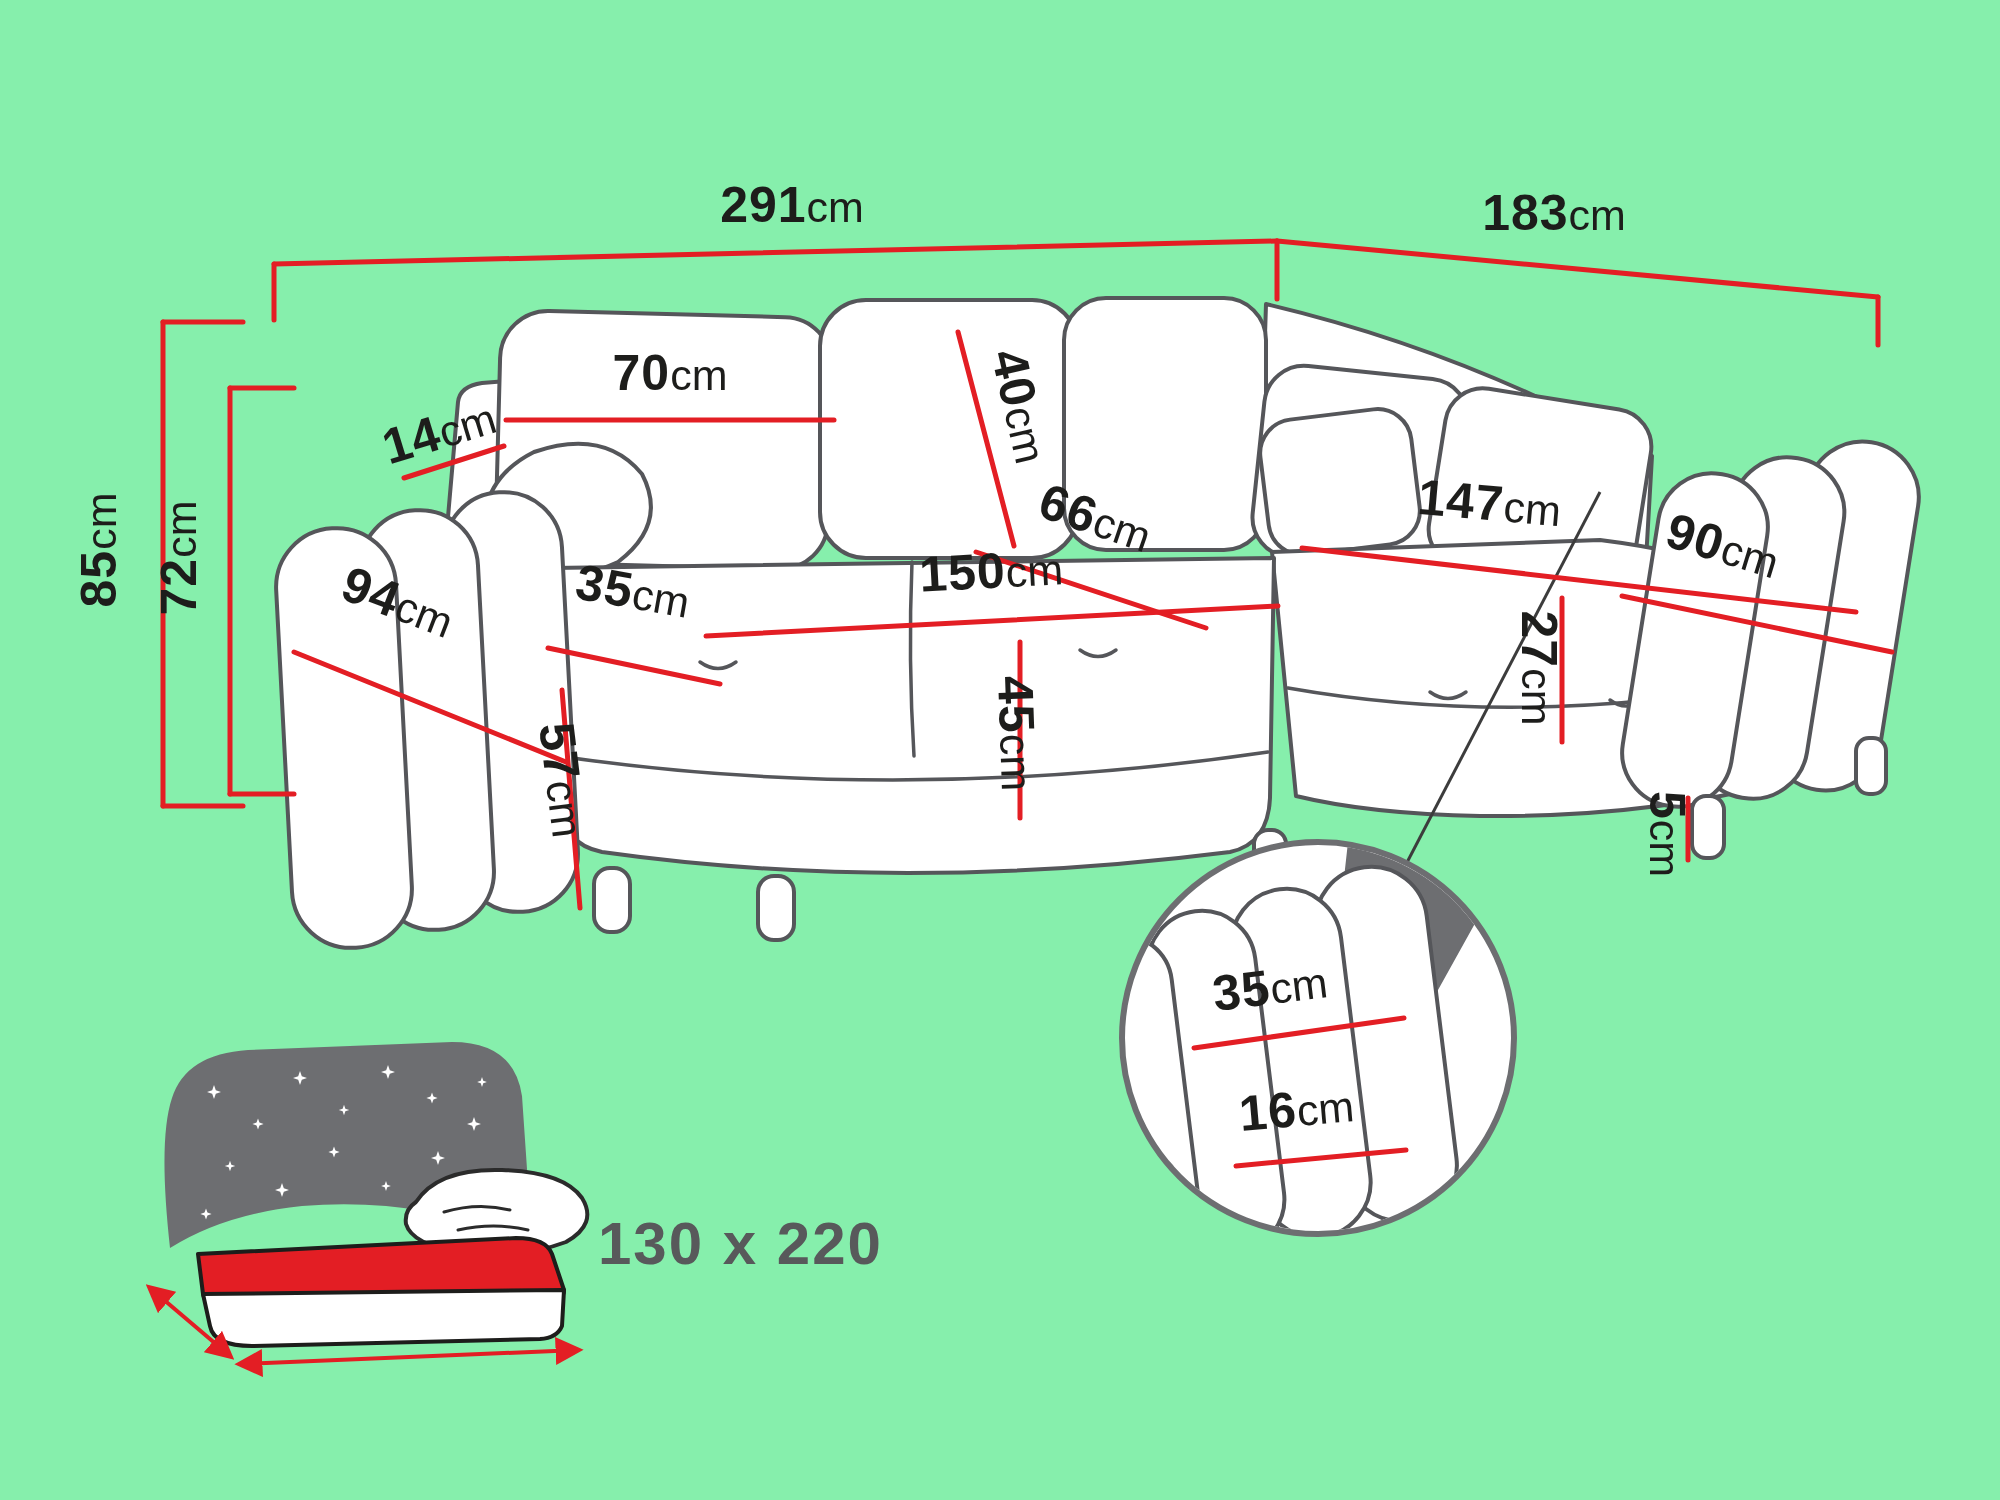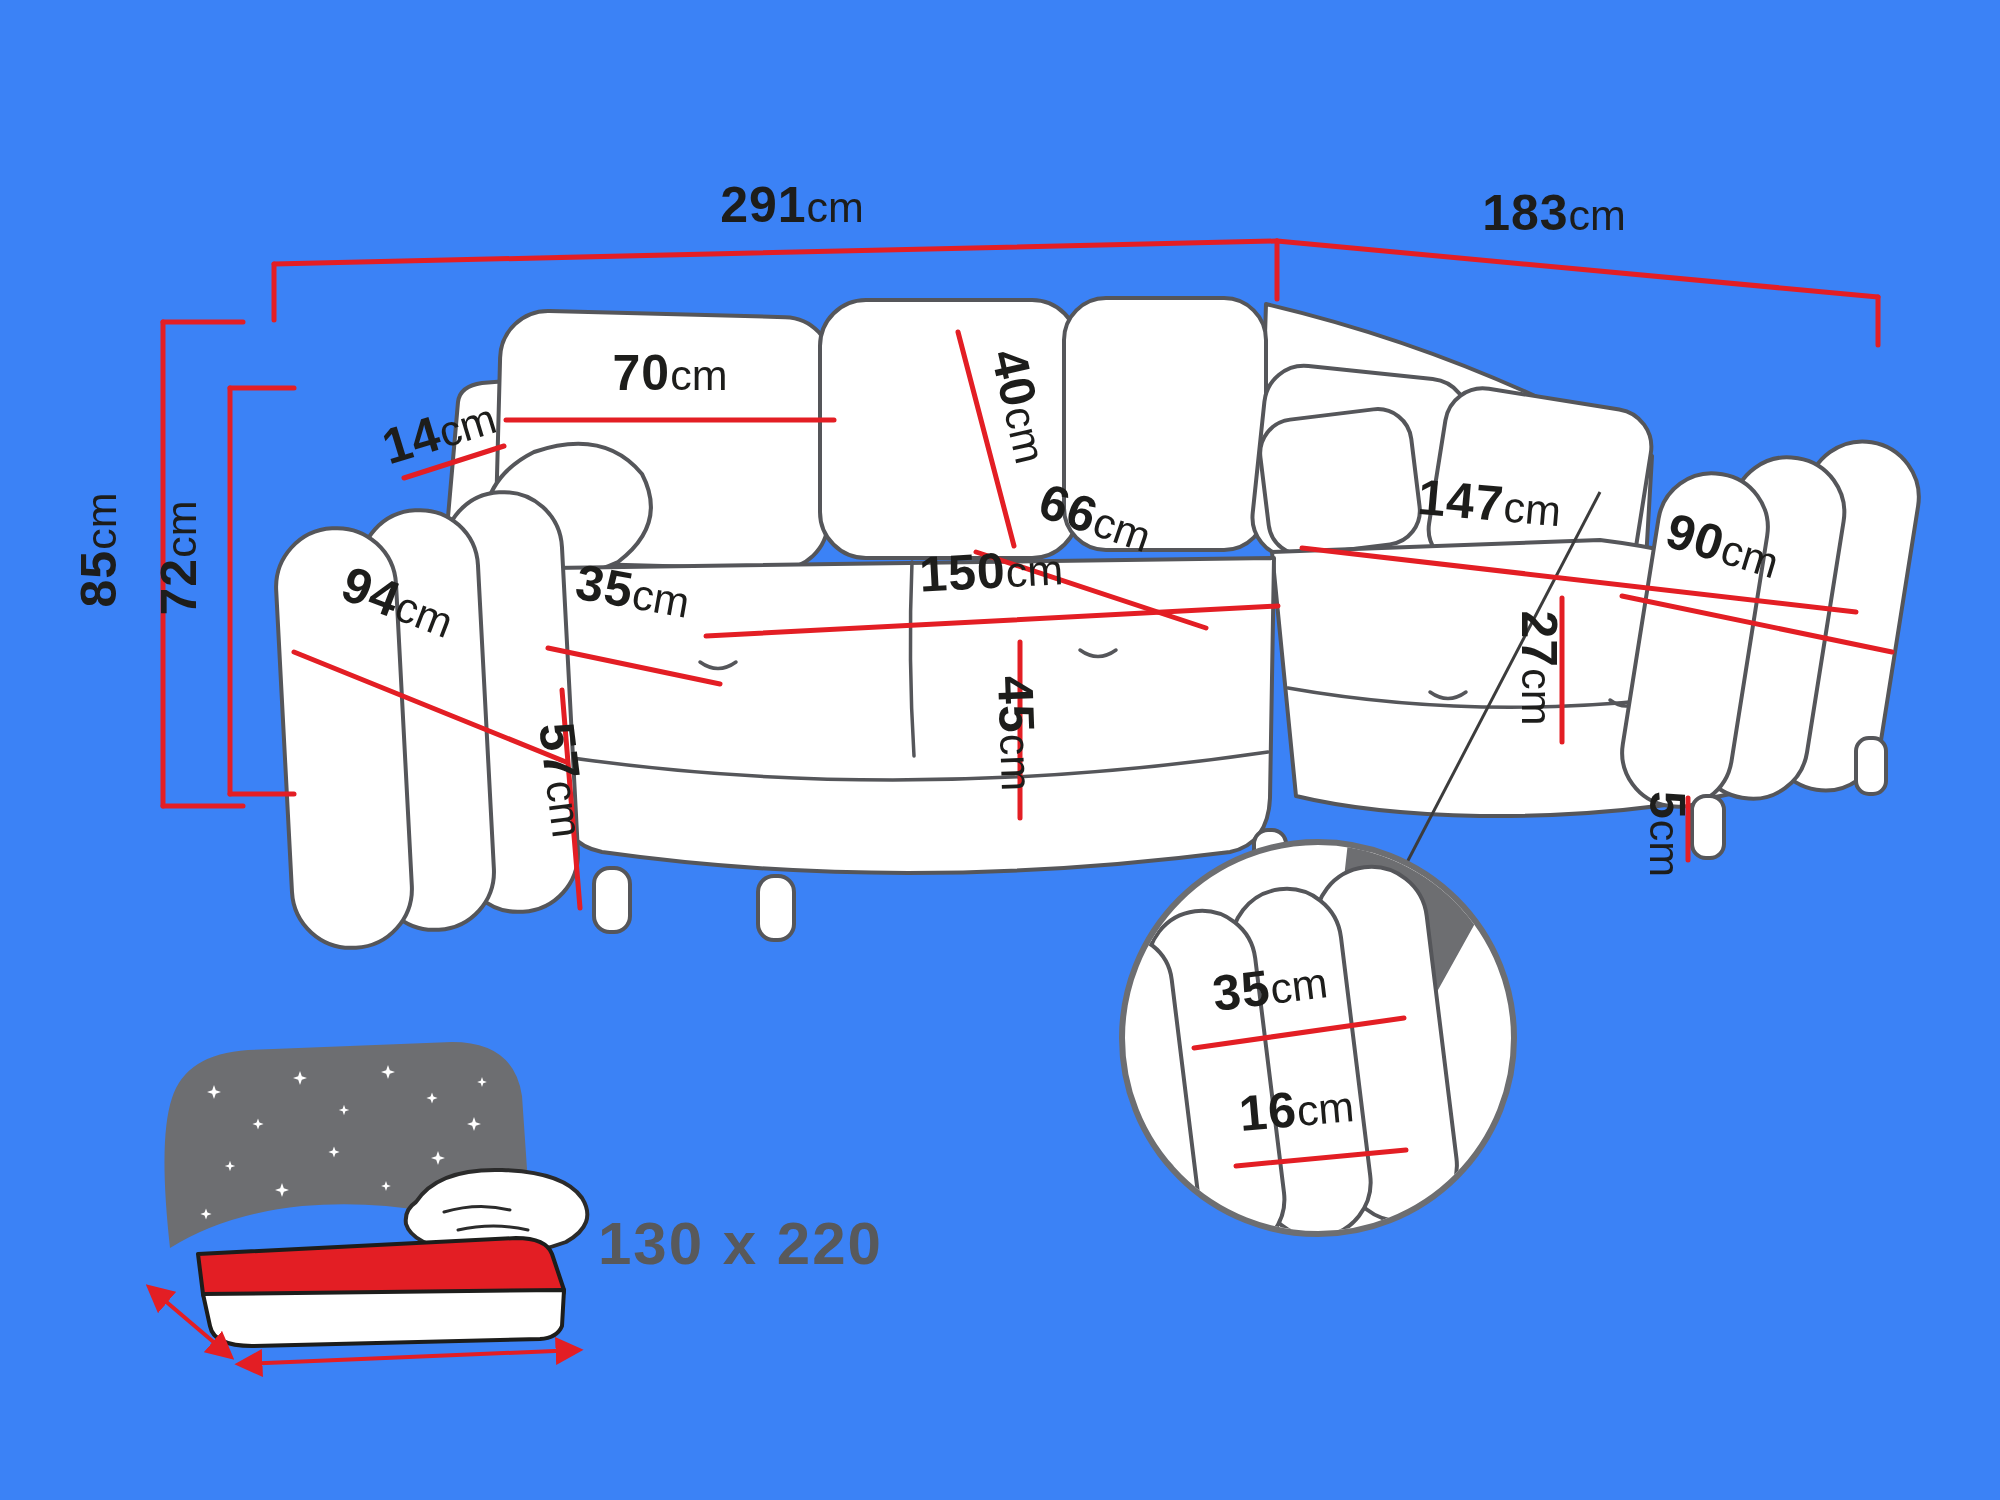--- a/index.html
+++ b/index.html
@@ -1,16 +1,16 @@
 <!DOCTYPE html>
 <html><head>
 <meta charset="utf-8">
 <style>
   html,body{margin:0;padding:0;background:#ffffff;}
-  .page{width:2000px;height:1500px;background:#3b82f6;position:relative;overflow:hidden;}
+  .page{width:2000px;height:1500px;background:#86efac;position:relative;overflow:hidden;}
   svg{display:block;}
 
   
   .ln{fill:#ffffff;stroke:#55565a;stroke-width:4;stroke-linejoin:round;stroke-linecap:round;}
   .seam{fill:none;stroke:#55565a;stroke-width:3.5;stroke-linecap:round;}
   .wedge{fill:#6d6e71;stroke:none;}
   .ring{fill:none;stroke:#6d6e71;stroke-width:6;}
   .pointer{stroke:#3c3c3c;stroke-width:3;}
 
   

